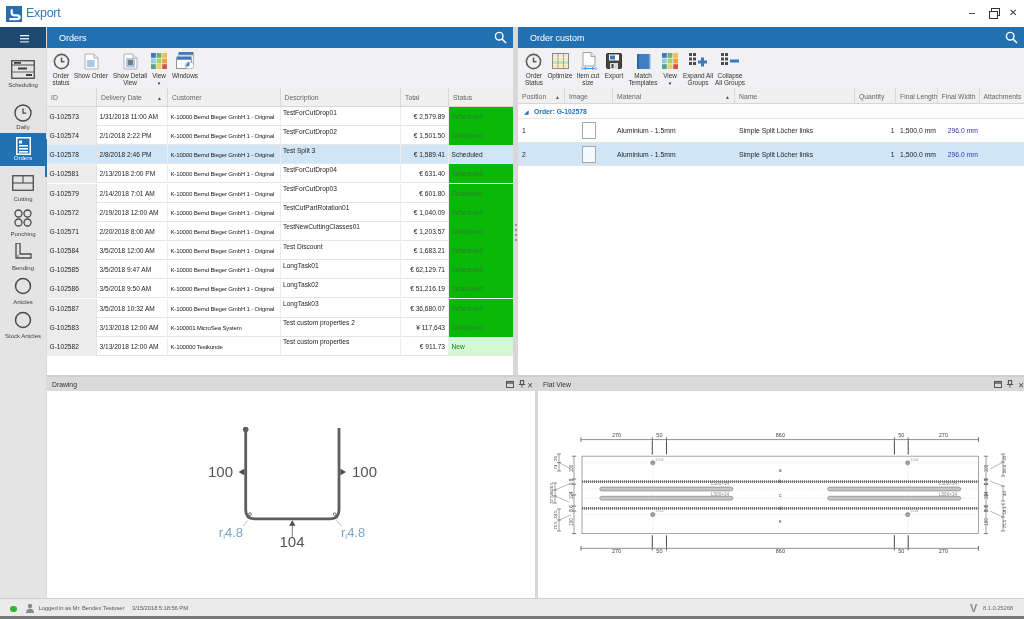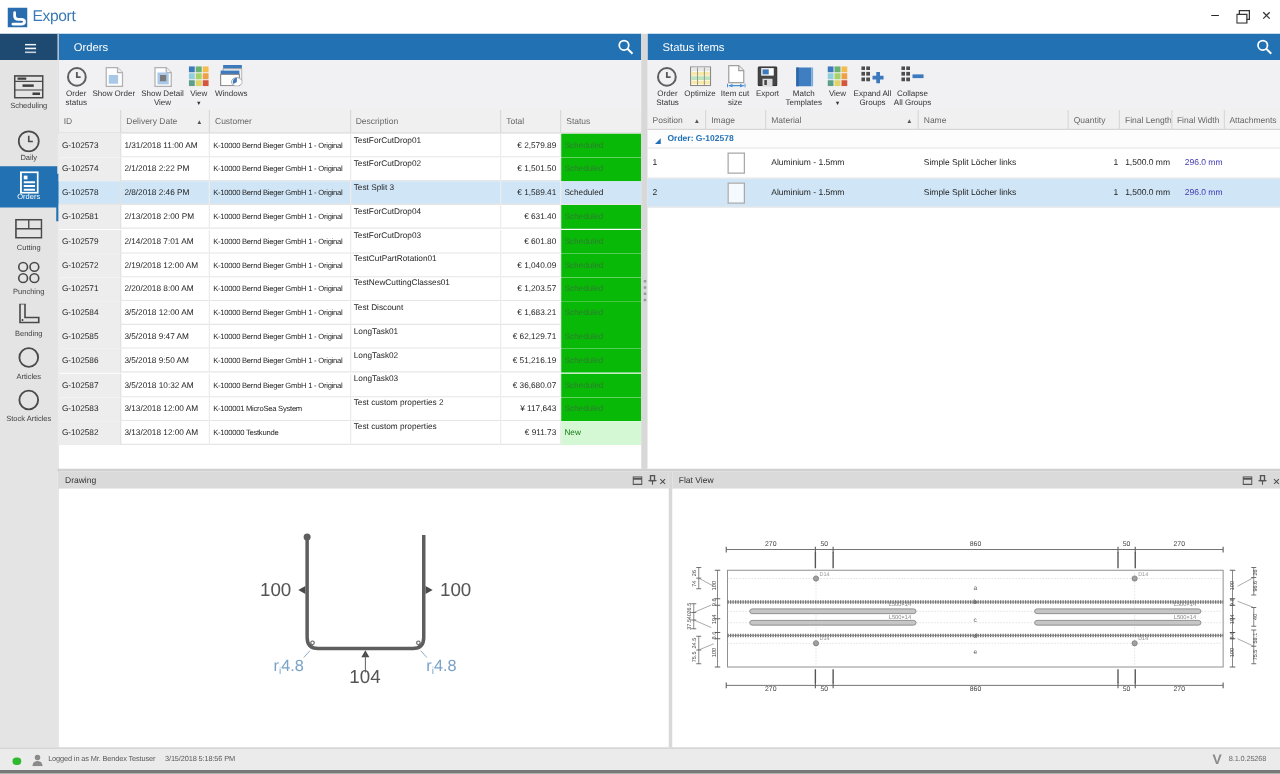--- a/index.html
+++ b/index.html
@@ -276,21 +276,21 @@
   <div class="gcell" style="left:0; width:50px; background:#ededed; border-right:1px solid #e2e2e2;">G-102582</div>
   <div class="gcell" style="left:50px; width:71px; border-right:1px solid #ececec;">3/13/2018 12:00 AM</div>
   <div class="gcell gcus" style="left:121px; width:112.5px; border-right:1px solid #ececec;">K-100000 Testkunde</div>
   <div class="gcell" style="left:233.5px; width:120.5px; padding-top:1.5px; border-right:1px solid #ececec;">Test custom properties</div>
   <div class="gcell gcr" style="left:354px; width:48px; border-right:1px solid #ececec;">€ 911.73</div>
   <div class="gcell" style="left:402px; width:64px; background:#d3f8d3; color:#1d7a1d;">New</div>
 </div>
 </div>
 
 <div class="abs bluehdr" style="left:518px; width:506px;">
-  <div class="t" style="left:12px;">Status items</div>
+  <div class="t" style="left:12px;">Order custom</div>
   <svg class="abs" style="left:487px; top:4px;" width="13" height="13" viewBox="0 0 13 13">
     <circle cx="5.2" cy="5.2" r="3.8" fill="none" stroke="#fff" stroke-width="1.4"></circle>
     <line x1="8" y1="8" x2="12" y2="12" stroke="#fff" stroke-width="1.6"></line>
   </svg>
 </div>
 <div class="abs toolbar" style="left:518px; width:506px;">
     <div class="tbitem" style="left:0; top:0; width:506px; height:40px;">
       <svg width="17" height="17" viewBox="0 0 17 17" style="position:absolute; left:7px; top:5px;">
 <circle cx="8.5" cy="8.5" r="7.1" fill="none" stroke="#5f5f5f" stroke-width="1.6"></circle>
 <path d="M8.5 4.5 L8.5 8.7 L11.5 8.7" fill="none" stroke="#5a5a5a" stroke-width="1.5"></path>

